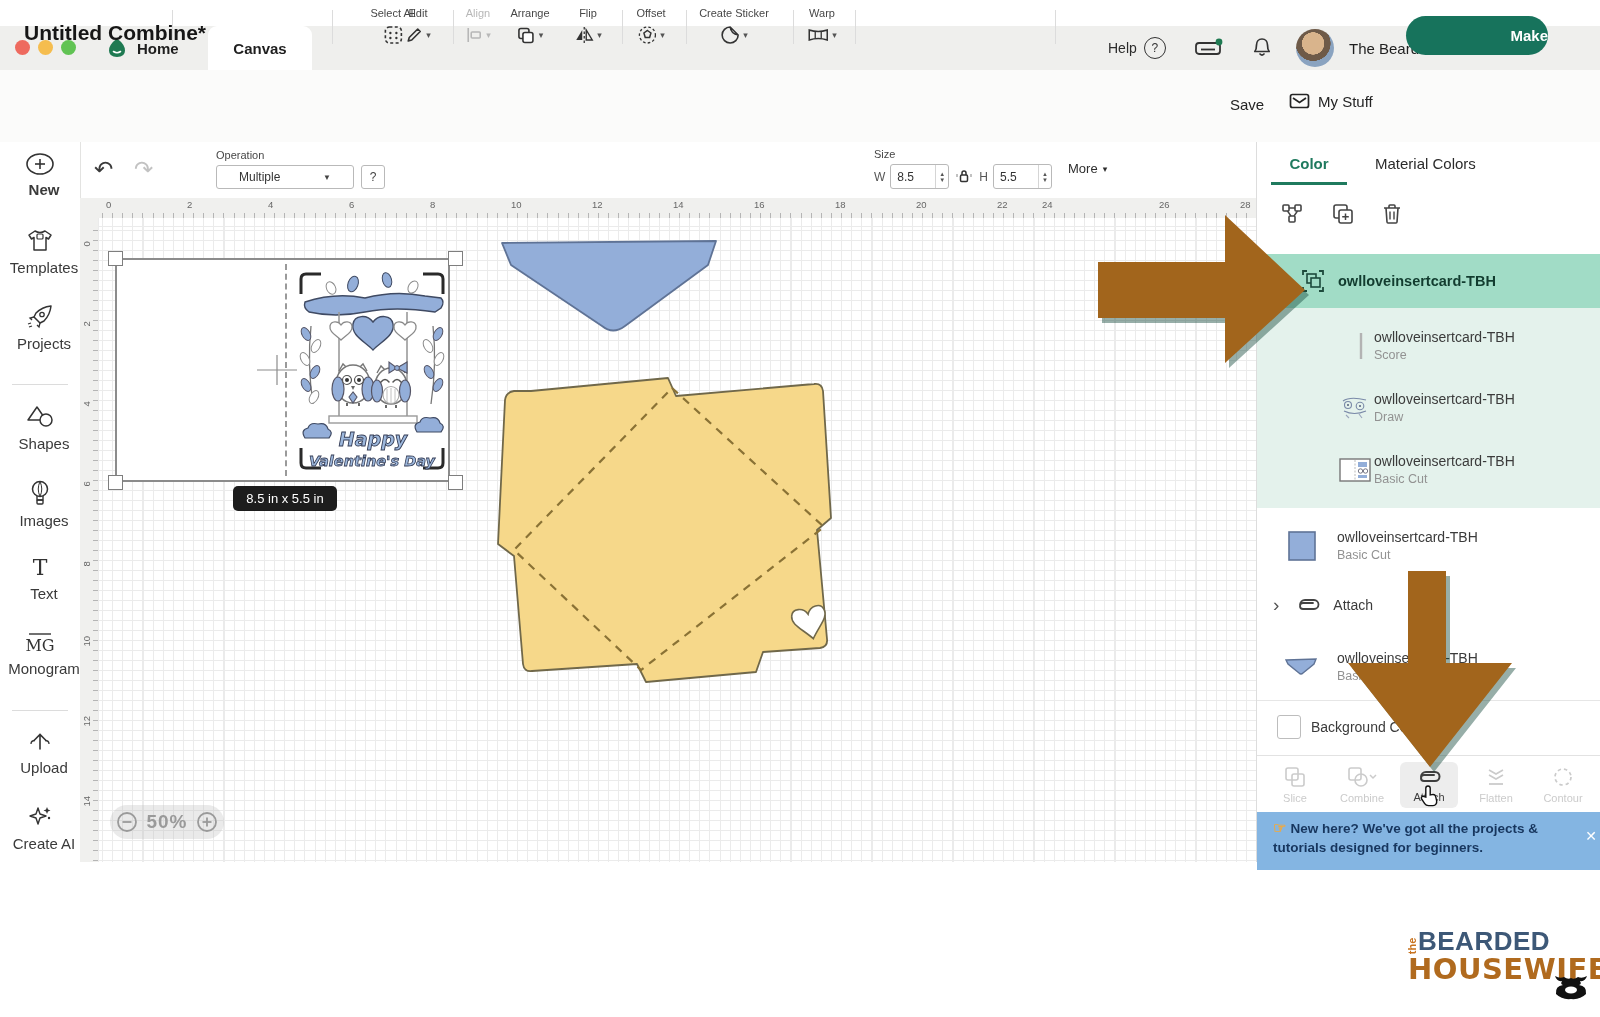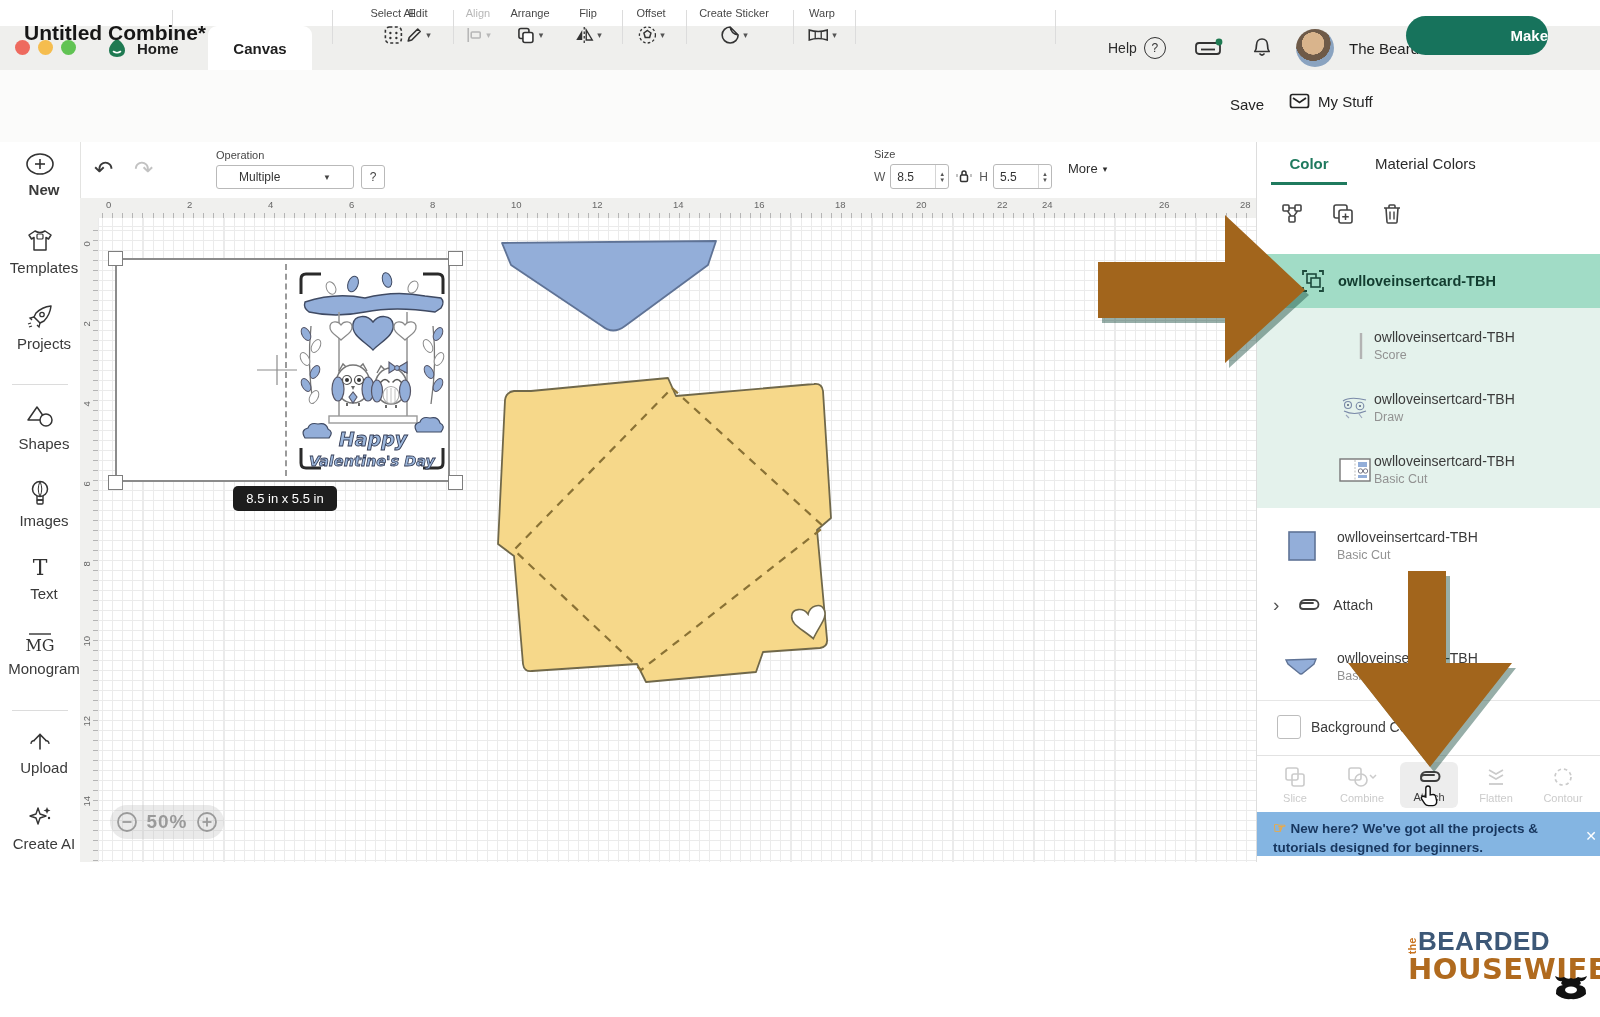--- a/index.html
+++ b/index.html
@@ -77,21 +77,21 @@
   .lrow{position:absolute;left:0;width:344px;display:flex;align-items:center;cursor:pointer;}
   .lname{font-size:14px;color:#3b3b3b;line-height:1.35;}
   .lop{font-size:12.5px;color:#929292;line-height:1.3;}
   .pdiv{position:absolute;left:0;width:344px;height:1px;background:#e6e6e6;}
   .action-bar{position:absolute;left:0;top:613px;width:344px;height:57px;border-top:1px solid #e2e2e2;
       display:flex;align-items:center;justify-content:space-evenly;}
   .action{display:flex;flex-direction:column;align-items:center;gap:4px;color:#cbcbcb;width:58px;padding:5px 0;border-radius:6px;}
   .action .albl{font-size:11px;color:#cbcbcb;}
   .action.enabled{background:#ededed;color:#4a4a4a;}
   .action.enabled .albl{color:#3c3c3c;}
-  .banner{position:absolute;left:0;top:670px;width:344px;height:44px;background:#84b5e2;}
+  .banner{position:absolute;left:0;top:670px;width:344px;height:58px;background:#84b5e2;}
   .banner .btxt{position:absolute;left:16px;top:6px;font-size:13.5px;font-weight:700;color:#17365e;line-height:19px;width:300px;}
   .banner .pointer{color:#f2a93d;margin-right:4px;font-size:15px;}
   .banner .bclose{position:absolute;right:4px;top:16px;color:#fff;font-size:14px;cursor:pointer;}
   
   .logo{position:absolute;left:1408px;top:926px;width:182px;height:80px;}
   .logo .the{position:absolute;left:-4px;top:14px;font-size:11px;font-weight:700;color:#c8731f;transform:rotate(-90deg);}
   .logo .w1{position:absolute;left:10px;top:0;font-size:26px;font-weight:700;color:#3d5877;letter-spacing:.5px;font-family:Liberation Sans, sans-serif;}
   .logo .w2{position:absolute;left:0px;top:26px;font-size:29px;font-weight:700;color:#b06a1e;letter-spacing:.5px;font-family:"DejaVu Sans",sans-serif;}
   .arrow{filter:drop-shadow(4px 5px 0 rgba(25,75,62,.45));}
 </style>

